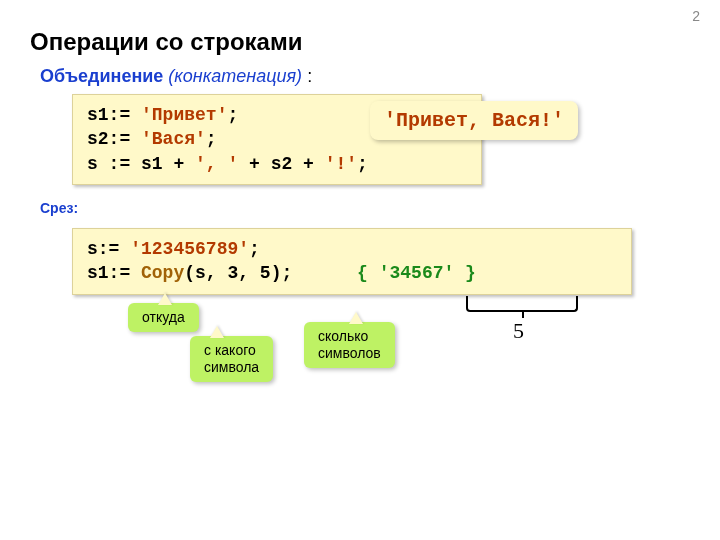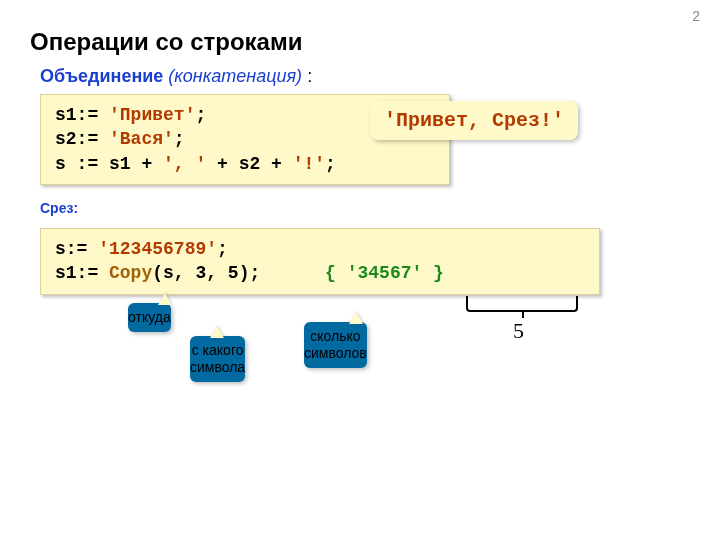--- a/index.html
+++ b/index.html
@@ -38,20 +38,21 @@
     position: absolute;
     background: #fff9c9;
     border: 1px solid #ddd29a;
     box-shadow: 2px 2px 3px rgba(0,0,0,0.25);
     font-family: "Courier New", monospace;
     font-size: 18px;
     font-weight: bold;
     padding: 8px 14px;
     line-height: 1.35;
     white-space: pre;
+    margin-left: 32px;
   }
   .code1 { top: 94px; left: 40px; width: 380px; }
   .str { color: #b33a00; }
   .func { color: #a16207; }
   .comment { color: #1b8a1b; }
   .bubble-result {
     position: absolute;
     top: 101px;
     left: 370px;
     background: #fff9c9;
@@ -67,26 +68,25 @@
     position: absolute;
     top: 200px;
     left: 40px;
     font-size: 14px;
     color: #1a3fcf;
     font-weight: bold;
   }
   .code2 { top: 228px; left: 40px; width: 530px; }
   .tag {
     position: absolute;
-    background: #0369a1;
+    background: #bef264;
     border-radius: 6px;
     box-shadow: 2px 2px 4px rgba(0,0,0,0.25);
     font-size: 14px;
-    padding: 6px 0;
-    text-align: center;
+    padding: 6px 14px;
     line-height: 1.2;
   }
   .tag .tail {
     position: absolute;
     width: 0; height: 0;
     border-left: 7px solid transparent;
     border-right: 7px solid transparent;
     border-bottom: 12px solid #fff9c9;
     top: -10px;
     left: 30px;
@@ -135,21 +135,21 @@
 
 <div class="sub1">
   <span class="label">Объединение</span>
   <span class="italic">(конкатенация)</span><span> :</span>
 </div>
 
 <div class="codebox code1"><span><span>s1:= </span><span class="str">'Привет'</span><span>;</span></span>
 <span><span>s2:= </span><span class="str">'Вася'</span><span>;</span></span>
 <span><span>s := s1 + </span><span class="str">', '</span><span> + s2 + </span><span class="str">'!'</span><span>;</span></span></div>
 
-<div class="bubble-result">'Привет, Срез!'</div>
+<div class="bubble-result">'Привет, Вася!'</div>
 
 <div class="sub2">Срез:</div>
 
 <div class="codebox code2"><span><span>s:= </span><span class="str">'123456789'</span><span>;</span></span>
 <span><span>s1:= </span><span class="func">Copy</span><span>(s, 3, 5);</span><span>      </span><span class="comment">{ '34567' }</span></span></div>
 
 <div class="tag tag1">
   <div class="tail"></div>
   <span>откуда</span>
 </div>

